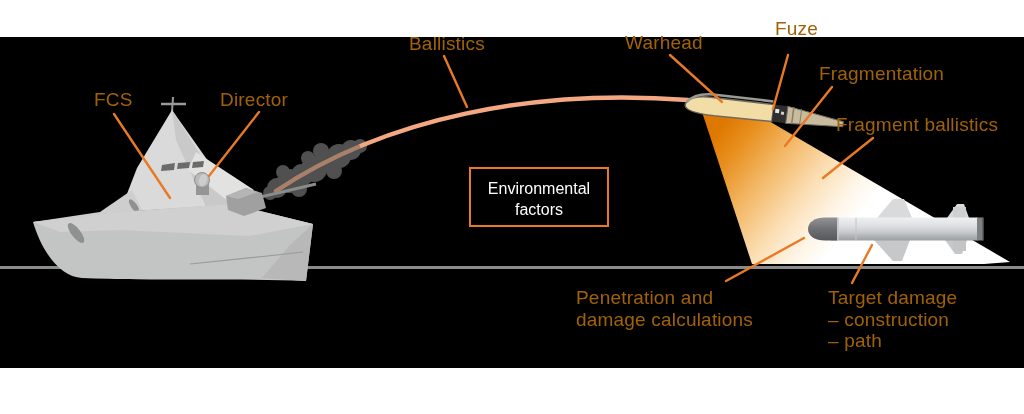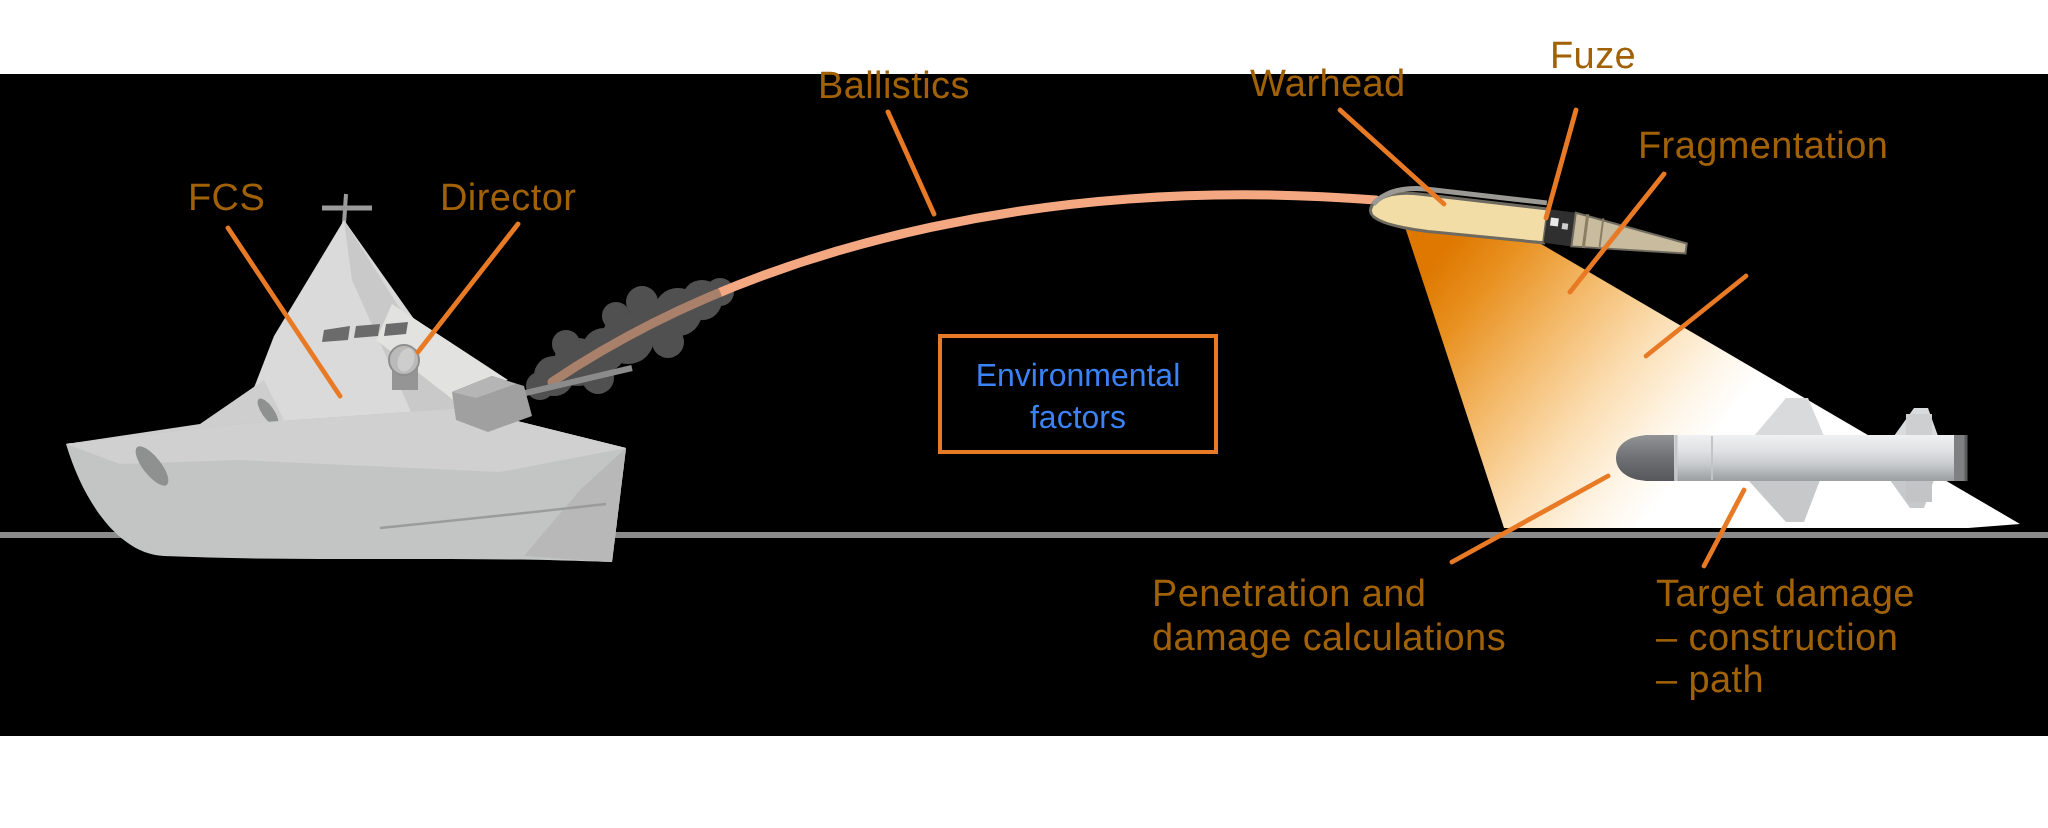--- a/index.html
+++ b/index.html
@@ -12,21 +12,21 @@
   .band.top{top:0;height:37px;}
   .band.bottom{top:368px;height:46px;}
   svg.art{position:absolute;left:0;top:0;}
   .label{
     position:absolute;color:#a16207;font-size:19px;letter-spacing:.2px;
     white-space:nowrap;line-height:18px;
   }
   .label.center{text-align:left;white-space:normal;}
   .env-box{
     position:absolute;left:469px;top:167px;width:136px;height:47px;
-    border:2.5px solid #E87A25;color:#3b82f6;font-size:16px;
+    border:2.5px solid #E87A25;color:#ffffff;font-size:16px;
     text-align:center;padding-top:9px;line-height:21px;
   }
   .multiline div{line-height:21.6px;}
 </style>
 </head>
 <body>
 
 <div class="stage">
 
   <div class="band top"></div>
@@ -164,20 +164,21 @@
       <line x1="872" y1="245" x2="852" y2="283"></line>
     </g>
   </svg>
 
   <div class="label" style="left:94px;top:91px">FCS</div>
   <div class="label" style="left:220px;top:91px">Director</div>
   <div class="label" style="left:409px;top:35px">Ballistics</div>
   <div class="label" style="left:625px;top:34px">Warhead</div>
   <div class="label" style="left:775px;top:20px">Fuze</div>
   <div class="label" style="left:819px;top:65px">Fragmentation</div>
+  <div class="label" style="left:836px;top:116px">Fragment ballistics</div>
 
   <div class="env-box">
     <div>Environmental</div>
     <div>factors</div>
   </div>
 
   <div class="label center multiline" style="left:576px;top:287px;width:220px">
     <div>Penetration and</div>
     <div>damage calculations</div>
   </div>

